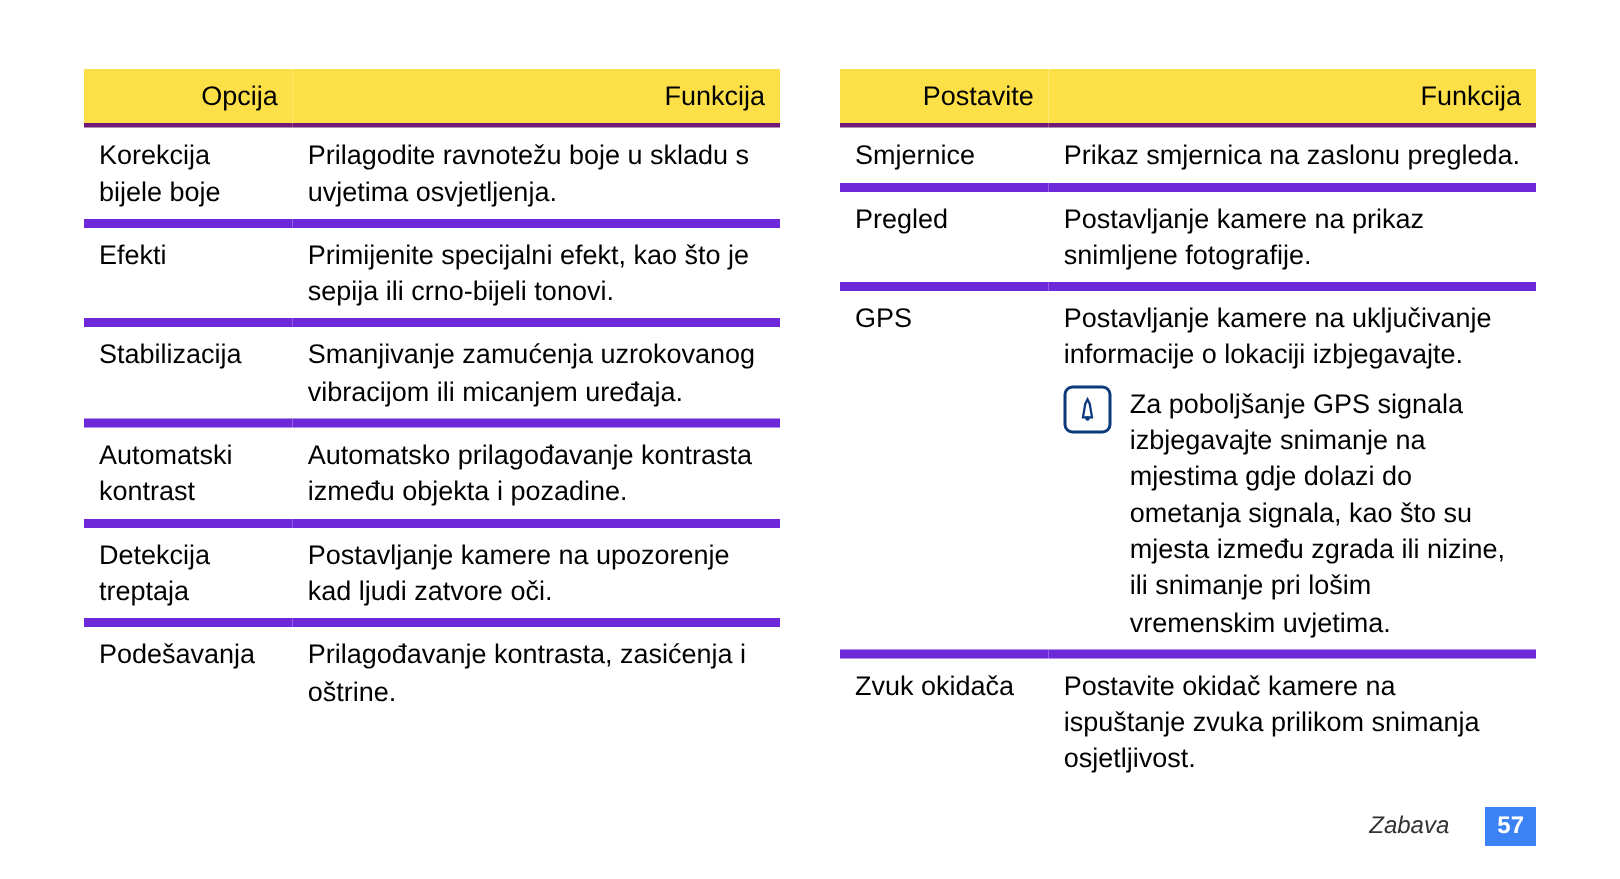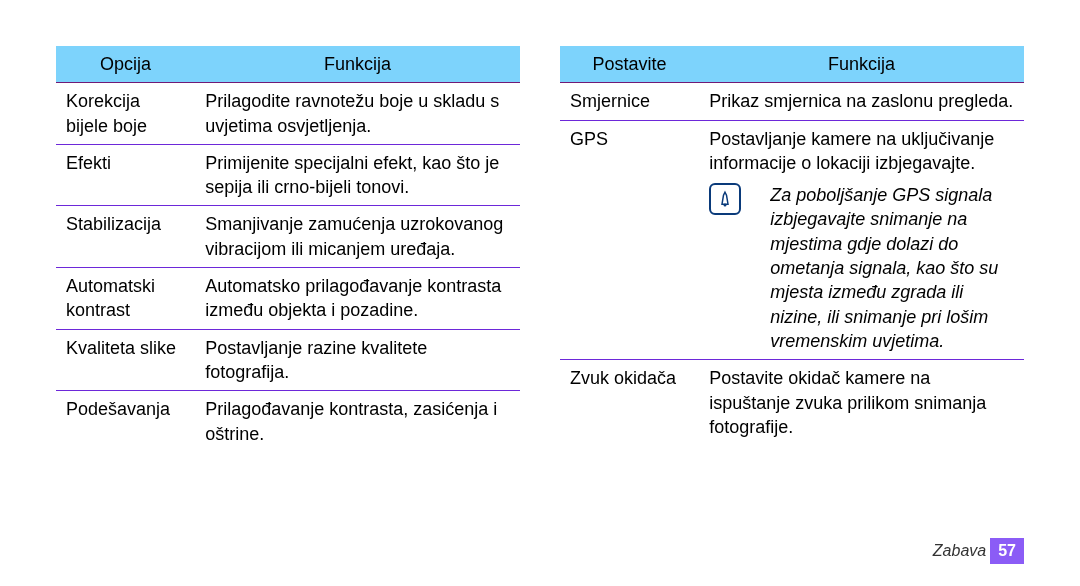--- a/index.html
+++ b/index.html
@@ -18,50 +18,50 @@
     padding:46px 56px 0 56px;
   }
   .col{flex:1;min-width:0;}
   .intro{margin:0 0 12px 0;}
   table.manual{
     width:100%;
     border-collapse:collapse;
     font-size:18px;
   }
   table.manual th{
-    background:#7dd3fc;
-    text-align:center;
+    background:#fde047;
+    text-align:right;
     font-weight:400;
     padding:6px 10px;
-    border-bottom:1px solid #701a75;
+    border-bottom:3px solid #701a75;
   }
   table.manual td{
     padding:6px 10px;
-    border-bottom:1px solid #6d28d9;
+    border-bottom:6px solid #6d28d9;
     vertical-align:top;
   }
   table.manual tr:last-child td{border-bottom:none;}
   table.manual td:first-child,table.manual th:first-child{
     width:30%;
   }
-  .note-cell{display:flex;gap:29px;align-items:flex-start;margin-top:8px;font-style:italic;}
+  .note-cell{display:flex;gap:12px;align-items:flex-start;margin-top:8px;}
   .note-icon{
     width:28px;height:28px;flex:0 0 28px;
     border:2px solid #0a3a7a;border-radius:6px;
     display:flex;align-items:center;justify-content:center;
   }
   .note-icon svg{width:18px;height:18px;}
   .footer{
     position:absolute;right:56px;bottom:22px;
-    display:flex;align-items:center;gap:4px;
+    display:flex;align-items:center;gap:24px;
     font-size:16px;color:#333;margin-left:26px;
   }
   .footer .section{font-style:italic;}
   .footer .pnum{
-    background:#8b5cf6;color:#fff;
+    background:#3b82f6;color:#fff;
     padding:2px 8px;font-weight:600;font-size:16px;
   }
   .inline-icon{display:inline-block;vertical-align:-3px;margin:0 2px;}
 </style>
 </head>
 <body>
 
 <div class="page">
   <div class="col">
     <table class="manual">
@@ -82,22 +82,22 @@
           </tr>
           <tr>
             <td>Stabilizacija</td>
             <td>Smanjivanje zamućenja uzrokovanog vibracijom ili micanjem uređaja.</td>
           </tr>
           <tr>
             <td>Automatski kontrast</td>
             <td>Automatsko prilagođavanje kontrasta između objekta i pozadine.</td>
           </tr>
           <tr>
-            <td>Kvaliteta slike</td>
-            <td>Postavljanje razine kvalitete fotografija.</td>
+            <td>Detekcija treptaja</td>
+            <td>Postavljanje kamere na upozorenje kad ljudi zatvore oči.</td>
           </tr>
           <tr>
             <td>Podešavanja</td>
             <td>Prilagođavanje kontrasta, zasićenja i oštrine.</td>
           </tr>
         </tbody>
     </table>
   </div>
 
   <div class="col">
@@ -109,38 +109,44 @@
         </tr>
       </thead>
       <tbody id="right-body">
           <tr>
             <td>Smjernice</td>
             <td>
               <div>Prikaz smjernica na zaslonu pregleda.</div>
             </td>
           </tr>
           <tr>
+            <td>Pregled</td>
+            <td>
+              <div>Postavljanje kamere na prikaz snimljene fotografije.</div>
+            </td>
+          </tr>
+          <tr>
             <td>GPS</td>
             <td>
               <div>Postavljanje kamere na uključivanje informacije o lokaciji izbjegavajte.</div>
               <div class="note-cell">
                 <div class="note-icon">
                   <svg viewBox="0 0 24 24" fill="none" stroke="#0a3a7a" stroke-width="2">
                     <path d="M12 3l2 4 2 12H8l2-12 2-4z"></path>
                     <circle cx="12" cy="20" r="1" fill="#0a3a7a"></circle>
                   </svg>
                 </div>
                 <div>Za poboljšanje GPS signala izbjegavajte snimanje na mjestima gdje dolazi do ometanja signala, kao što su mjesta između zgrada ili nizine, ili snimanje pri lošim vremenskim uvjetima.</div>
               </div>
             </td>
           </tr>
           <tr>
             <td>Zvuk okidača</td>
             <td>
-              <div>Postavite okidač kamere na ispuštanje zvuka prilikom snimanja fotografije.</div>
+              <div>Postavite okidač kamere na ispuštanje zvuka prilikom snimanja osjetljivost.</div>
             </td>
           </tr>
         </tbody>
     </table>
   </div>
 </div>
 
 <div class="footer">
   <span class="section">Zabava</span>
   <span class="pnum">57</span>

